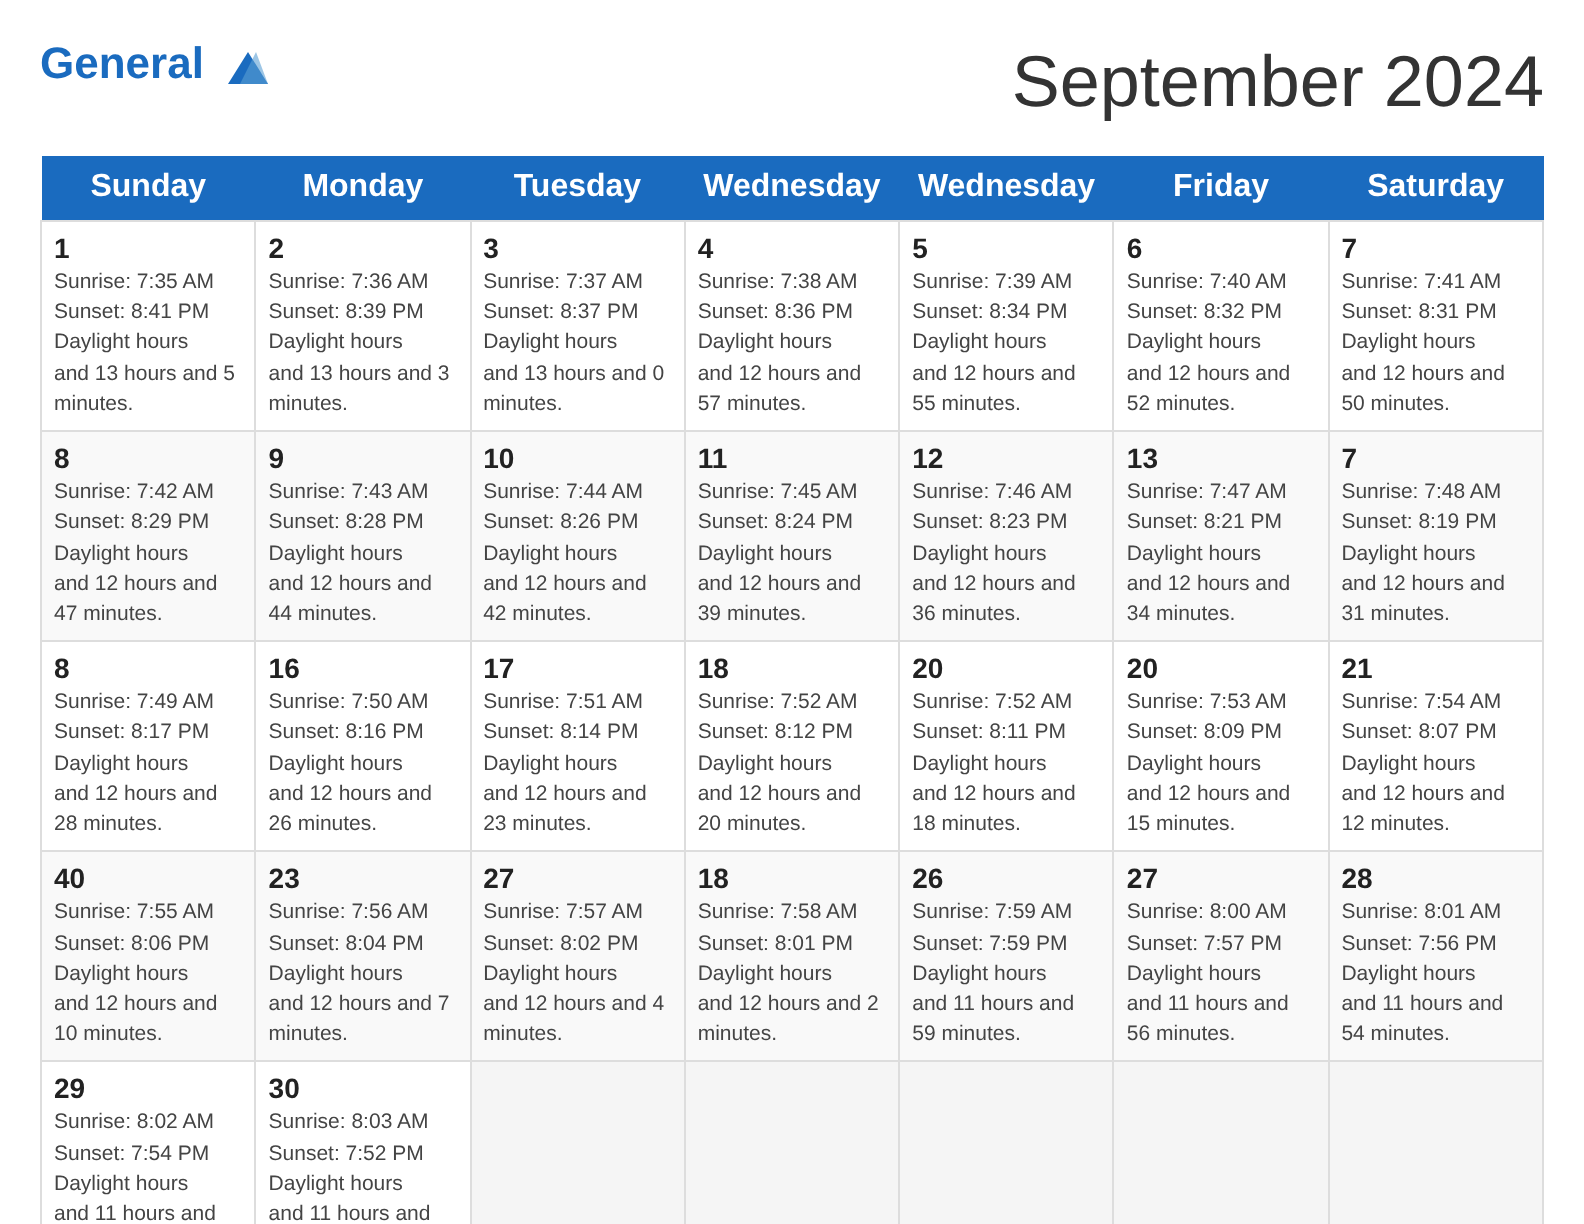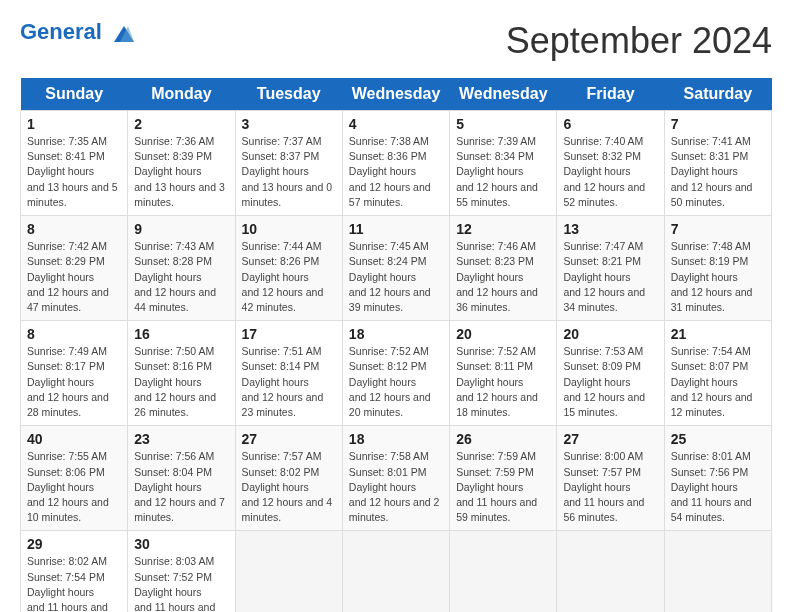--- a/index.html
+++ b/index.html
@@ -351,21 +351,21 @@
         <td>
           <div class="day-num">27</div>
         <div class="day-detail">
           Sunrise: 8:00 AM<br>
           Sunset: 7:57 PM<br>
           Daylight hours<br>
           and 11 hours and 56 minutes.
         </div>
         </td>
         <td>
-          <div class="day-num">25</div>
+          <div class="day-num">28</div>
         <div class="day-detail">
           Sunrise: 8:01 AM<br>
           Sunset: 7:56 PM<br>
           Daylight hours<br>
           and 11 hours and 54 minutes.
         </div>
         </td>
       </tr>
       <tr>
         <td>

